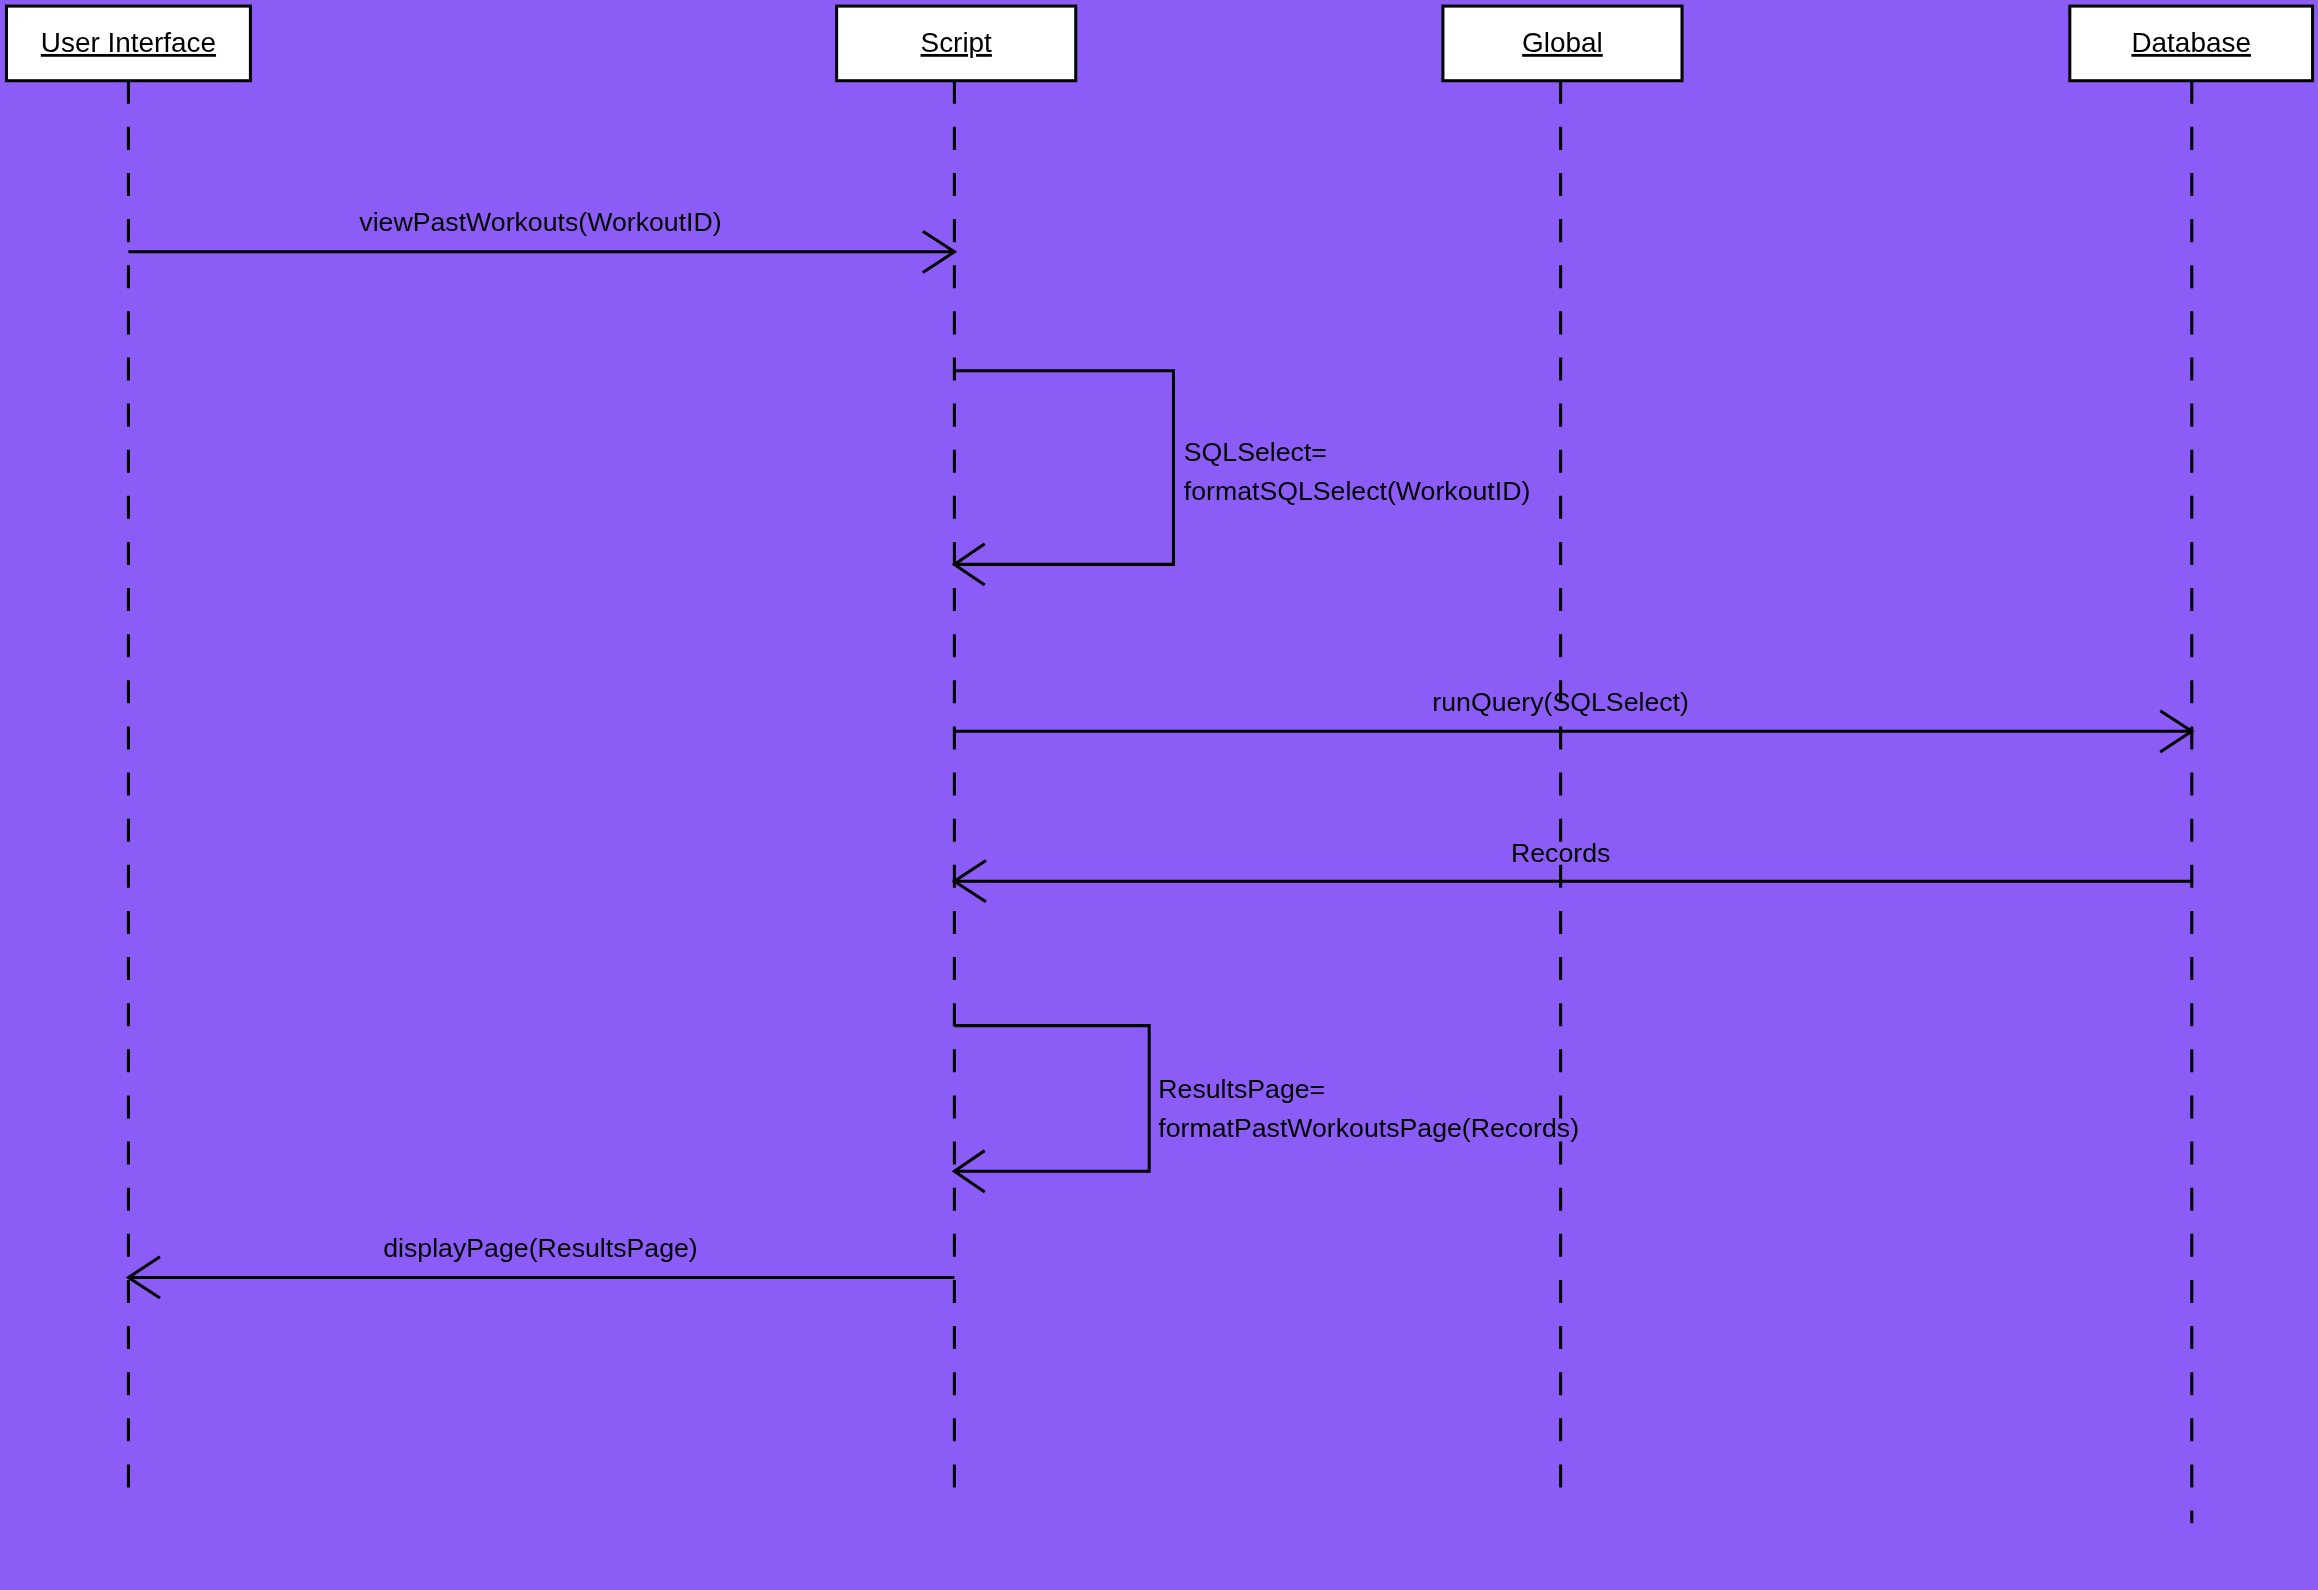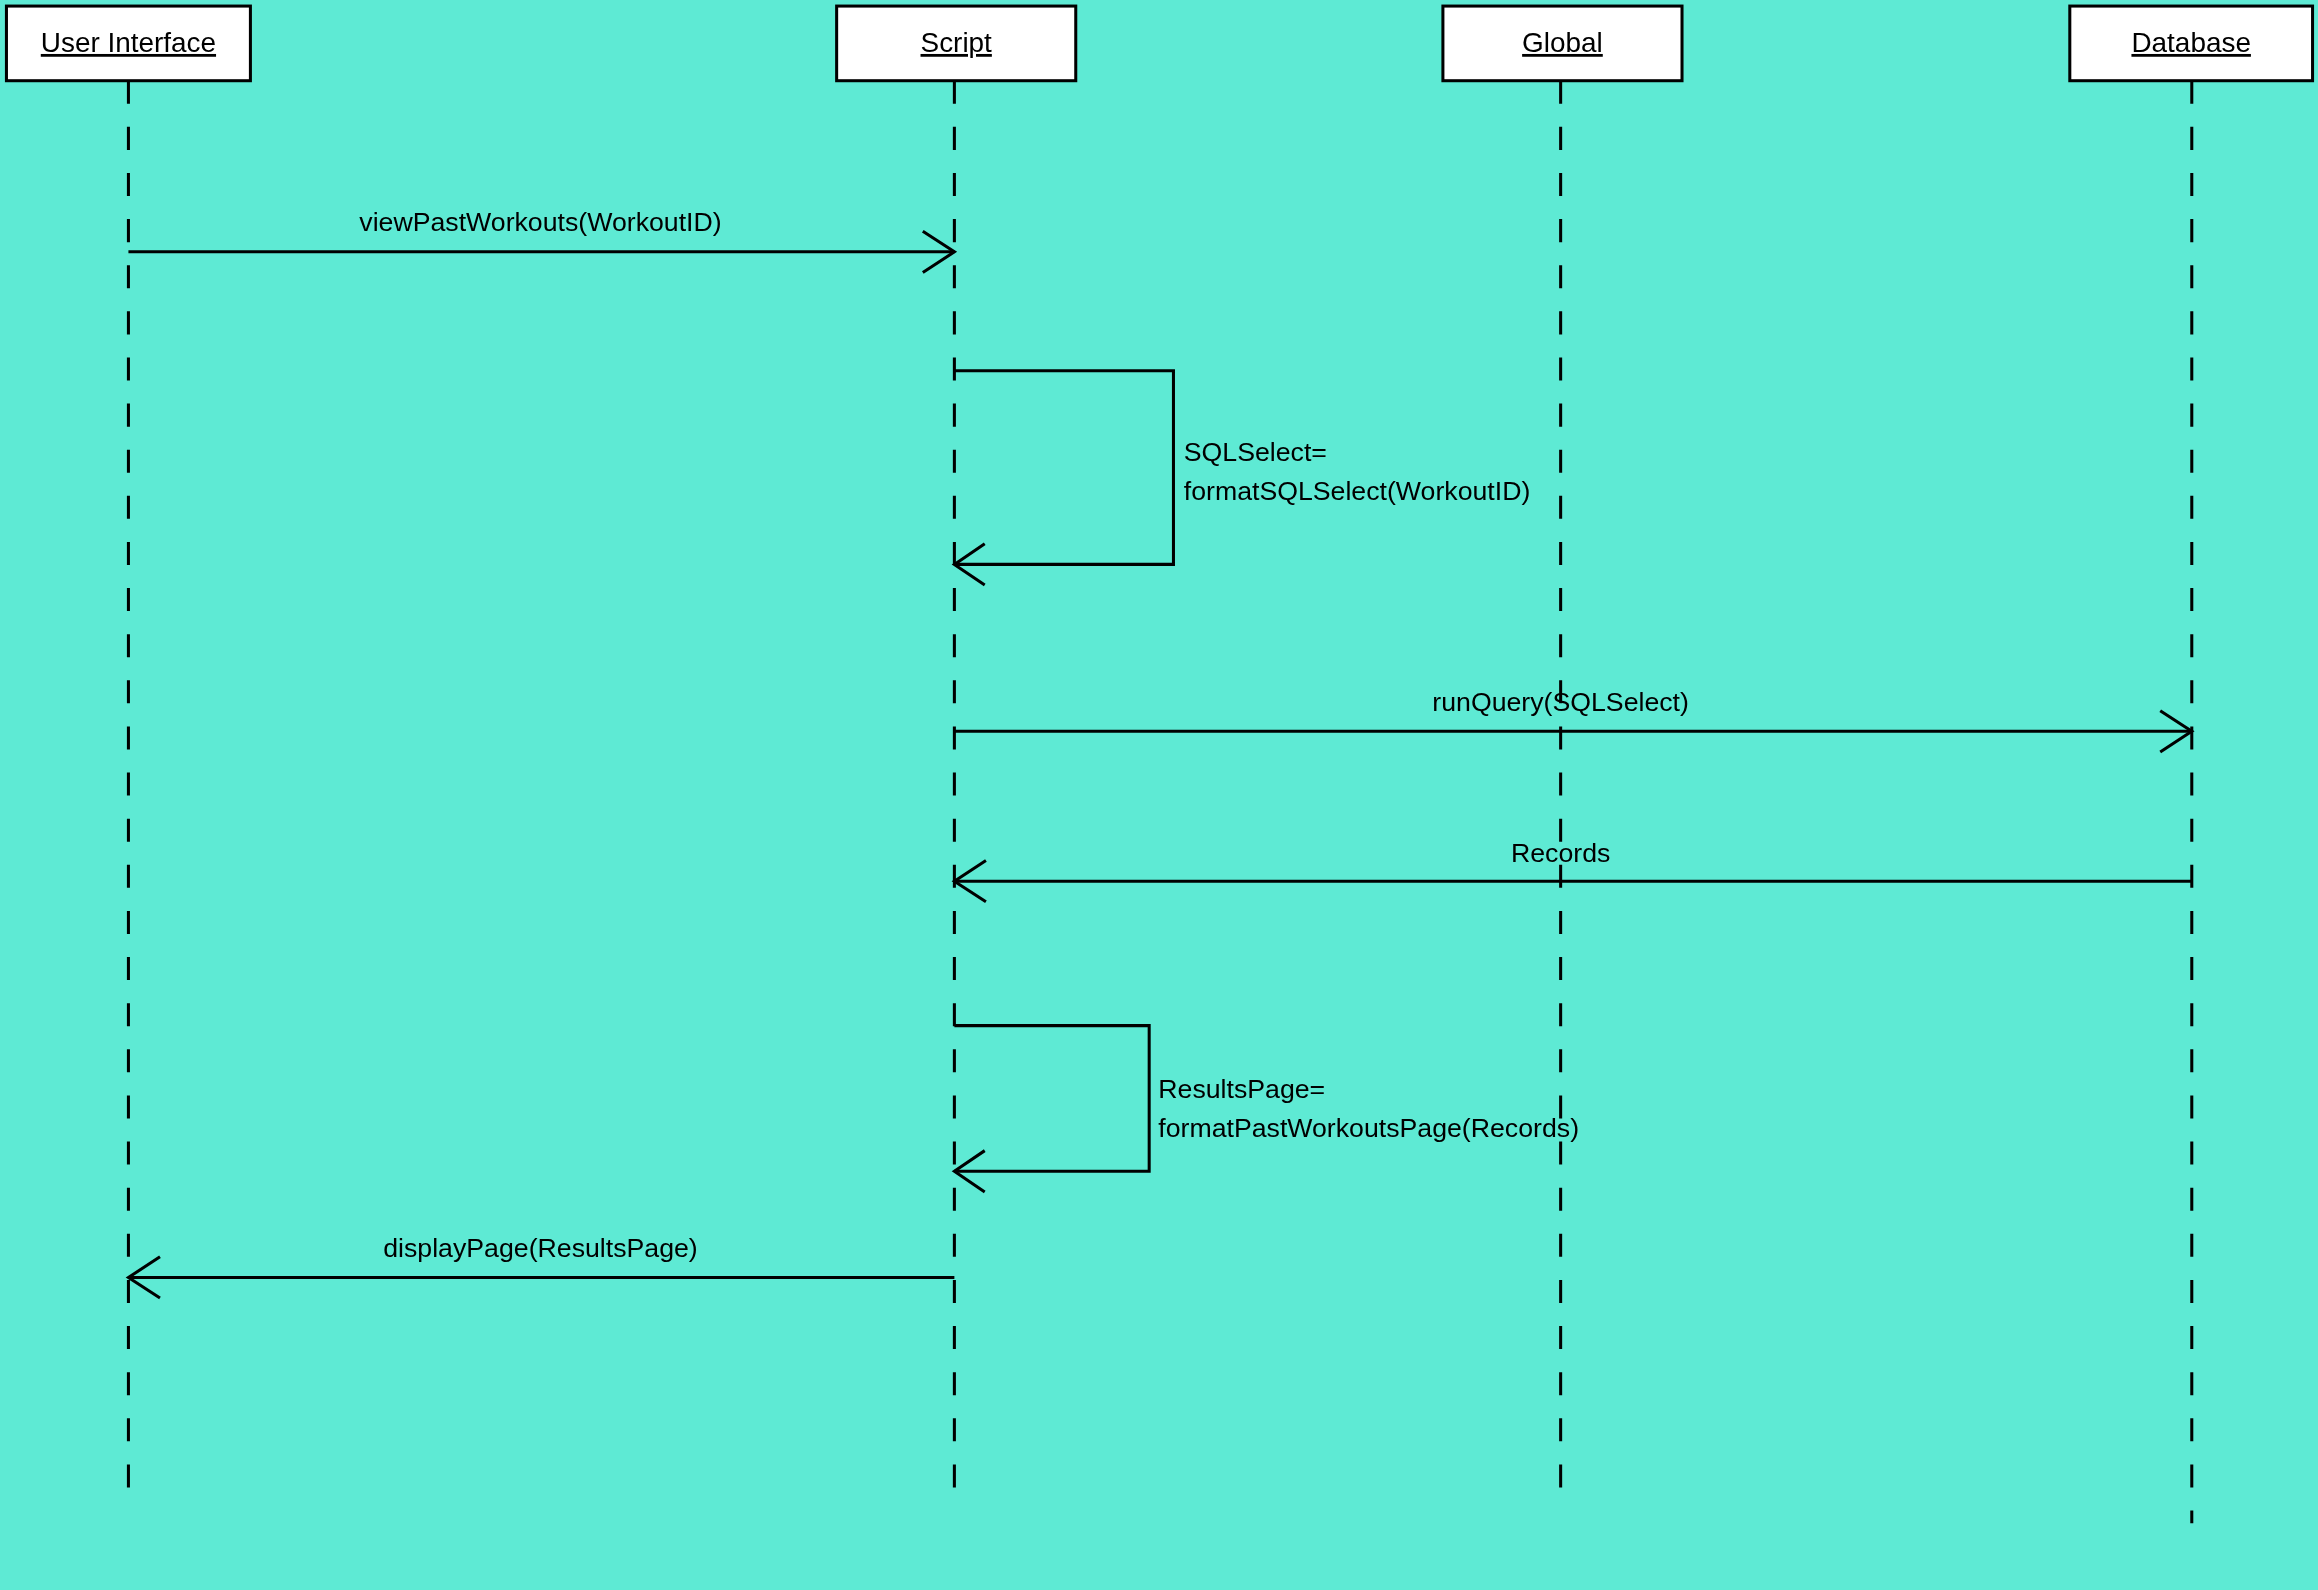--- a/index.html
+++ b/index.html
@@ -4,21 +4,21 @@
 <style>
   html, body {
     margin: 0;
     padding: 0;
     background: #ffffff;
   }
   #canvas {
     position: relative;
     width: 2319px;
     height: 1590px;
-    background: #5eead4;
+    background: #8b5cf6;
     font-family: "Liberation Sans", sans-serif;
     overflow: hidden;
   }
   svg#diagram {
     position: absolute;
     left: 0;
     top: 0;
     width: 2319px;
     height: 1590px;
   }

